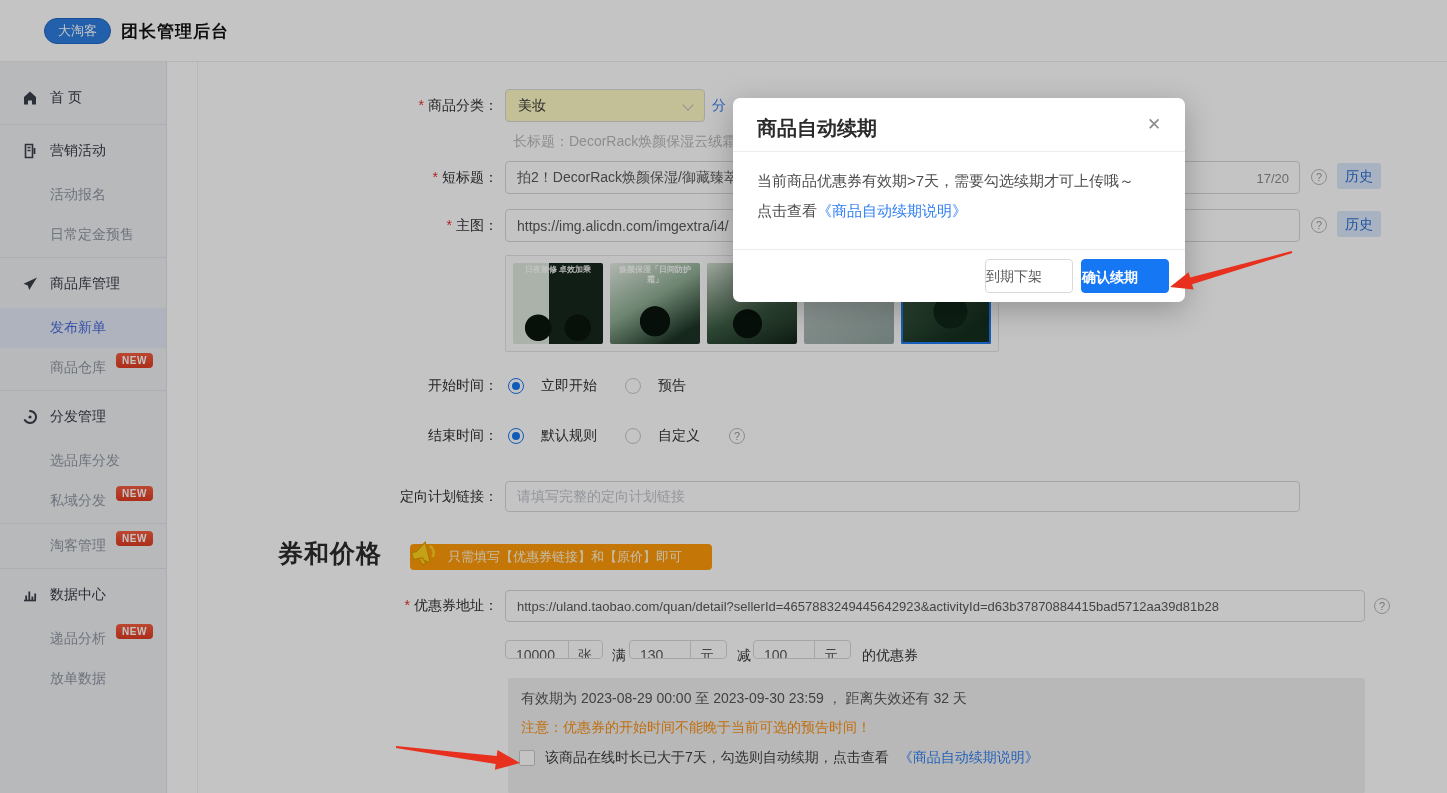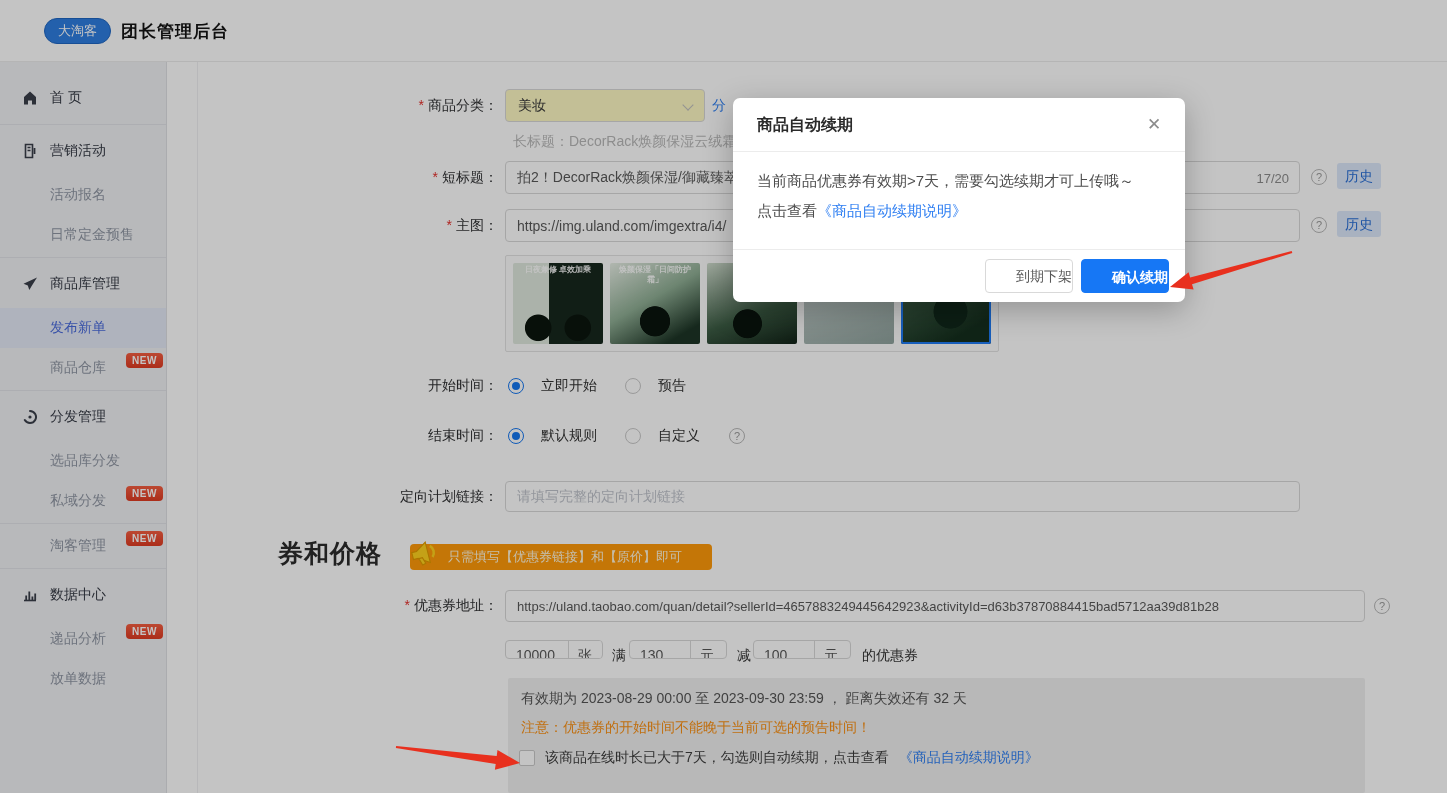--- a/index.html
+++ b/index.html
@@ -14,21 +14,21 @@
   .app-title{position:absolute;left:121px;top:20px;font-size:17px;font-weight:700;color:#141414;letter-spacing:1px}
 
   
   .sidebar{position:absolute;left:0;top:62px;bottom:0;width:167px;background:#f0f1f4;border-right:1px solid #dfe0e4;
            padding-top:12px;z-index:2}
   .sb-group{height:48px;display:flex;align-items:center;padding-left:22px;gap:12px;font-size:14px;color:#363b45;cursor:pointer}
   .sb-group svg{width:16px;height:16px;flex:none}
   .sb-item{height:40px;display:flex;align-items:center;padding-left:50px;font-size:14px;color:#8f96a3;cursor:pointer;position:relative}
   .sb-item.active{background:#e4e9f6;color:#4a6bdc}
   .sb-div{height:1px;background:#e2e3e8;margin:2px 0}
-  .new-badge{display:inline-block;margin-left:20px;transform:translateY(-8px);
+  .new-badge{display:inline-block;margin-left:10px;transform:translateY(-8px);
              background:linear-gradient(180deg,#f55e41,#df3b22);color:#fff;font-size:10px;font-weight:700;
              padding:2px 6px;border-radius:4px;letter-spacing:.5px}
 
   
   .content-bg{position:absolute;left:167px;top:62px;right:0;bottom:0;background:#fff}
   .content-line{position:absolute;left:197px;top:62px;bottom:0;width:1px;background:#f0f0f2}
   .canvas{position:absolute;inset:0;z-index:3}
   .canvas>*{position:absolute}
 
   .flabel{width:218px;text-align:right;font-size:14px;color:#303133;line-height:33px;white-space:nowrap}
@@ -86,26 +86,26 @@
   .info-line{position:absolute;left:13px;font-size:14px;white-space:nowrap}
   .info-validity{top:12px;color:#555}
   .info-warning{top:41px;color:#fa9116}
   .renew-row{position:absolute;left:11px;top:71px;display:flex;align-items:center;gap:10px;font-size:14px;color:#3d3d3d;white-space:nowrap}
 
   
   .mask{position:absolute;inset:0;background:rgba(0,0,0,.23);z-index:40}
   .modal{position:absolute;left:733px;top:98px;width:452px;height:204px;background:#fff;border-radius:7px;
          box-shadow:0 8px 30px rgba(0,0,0,.25);z-index:50}
   .modal-header{position:absolute;left:0;top:0;right:0;height:54px;border-bottom:1px solid #ececec}
-  .modal-title{position:absolute;left:24px;top:17px;font-size:16px;font-weight:600;color:#2b2b2b}
+  .modal-title{position:absolute;left:24px;top:17px;font-size:20px;font-weight:600;color:#2b2b2b}
   .modal-close{position:absolute;right:20px;top:16px;font-size:17px;color:#8c8c8c;cursor:pointer;width:22px;text-align:center}
   .modal-body{position:absolute;left:24px;right:24px;top:54px;font-size:15px;color:#4d4d4d;line-height:30px;padding-top:14px}
   .modal-footer{position:absolute;left:0;right:0;bottom:0;height:53px;border-top:1px solid #ececec;
                 display:flex;justify-content:flex-end;align-items:center;gap:8px;padding-right:16px}
-  .btn{height:34px;min-width:88px;border-radius:4px;font-size:14px;text-align:right;line-height:32px;cursor:pointer}
+  .btn{height:34px;min-width:88px;border-radius:4px;font-size:14px;text-align:left;line-height:32px;cursor:pointer}
   .btn.secondary{background:#fff;border:1px solid #d9d9d9;color:#595959}
   .btn.primary{background:#1677f5;border:1px solid #1677f5;color:#fff;font-weight:600;line-height:34px}
 
   .arrows{position:absolute;inset:0;z-index:60;pointer-events:none}
 </style>
 </head>
 <body>
 
 <div class="page">
 
@@ -214,21 +214,21 @@
     <div class="flabel" style="left:280px;top:161px"><span class="req">*</span><span>短标题：</span></div>
     <div class="inputbox" style="left:505px;top:161px;width:795px;height:33px">
       <span>拍2！DecorRack焕颜保湿/御藏臻萃</span>
       <span class="counter">17/20</span>
     </div>
     <div class="qicon" style="left:1311px;top:169px">?</div>
     <div class="hist-btn" style="left:1337px;top:163px;width:44px;height:26px">历史</div>
 
     <div class="flabel" style="left:280px;top:209px"><span class="req">*</span><span>主图：</span></div>
     <div class="inputbox" style="left:505px;top:209px;width:795px;height:33px">
-      <span>https://img.uland.com/imgextra/i4/</span>
+      <span>https://img.alicdn.com/imgextra/i4/</span>
     </div>
     <div class="qicon" style="left:1311px;top:217px">?</div>
     <div class="hist-btn" style="left:1337px;top:211px;width:44px;height:26px">历史</div>
 
     <div class="thumbs" id="thumbs">
         <div class="thumb t0">
           <div class="cap">日夜兼修 卓效加乘</div>
         </div>
         <div class="thumb t1">
           <div class="cap">焕颜保湿「日间防护霜」</div>

